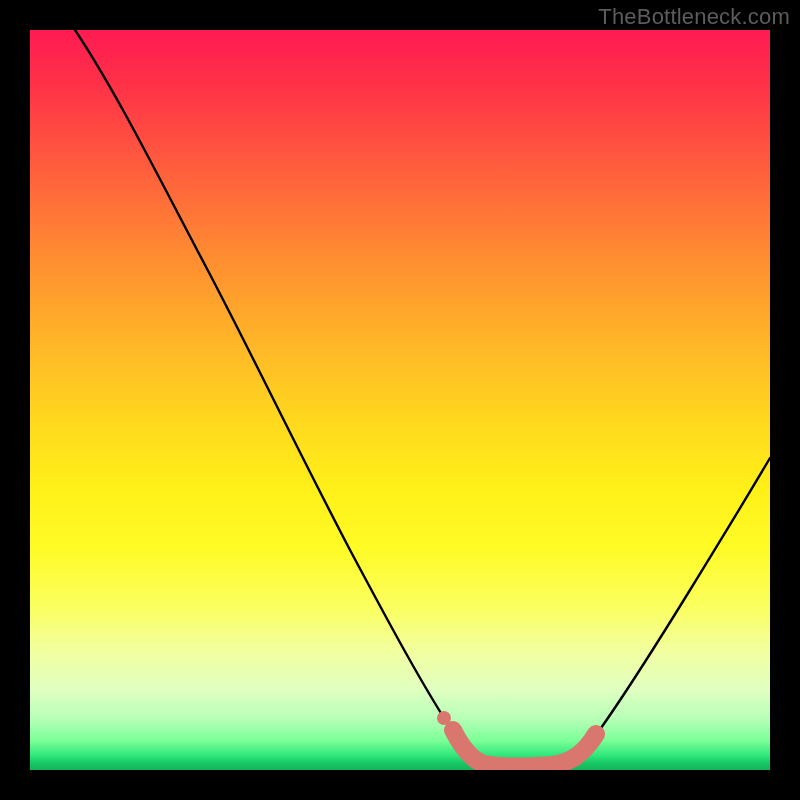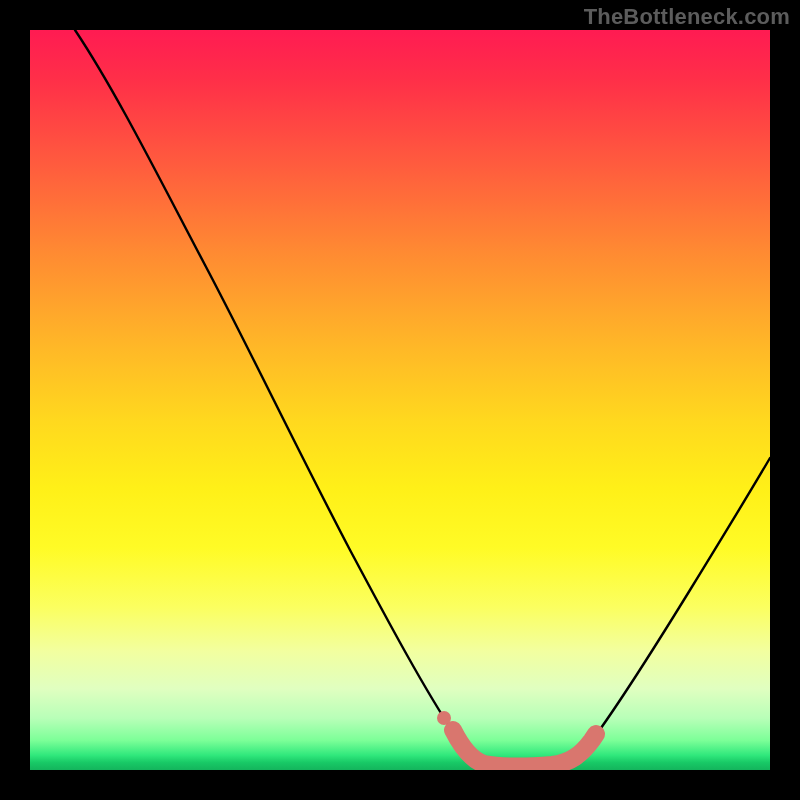--- a/index.html
+++ b/index.html
@@ -56,21 +56,21 @@
     width: 740px;
     height: 740px;
   }
   .watermark {
     position: absolute;
     top: 4px;
     right: 10px;
     color: #5c5c5c;
     font-size: 22px;
     letter-spacing: 0.2px;
-    font-weight: 700;
+    font-weight: 400;
   }
 </style>
 </head>
 <body>
 
 <div class="stage">
 
   <div class="watermark">TheBottleneck.com</div>
 
   <div class="plot">

